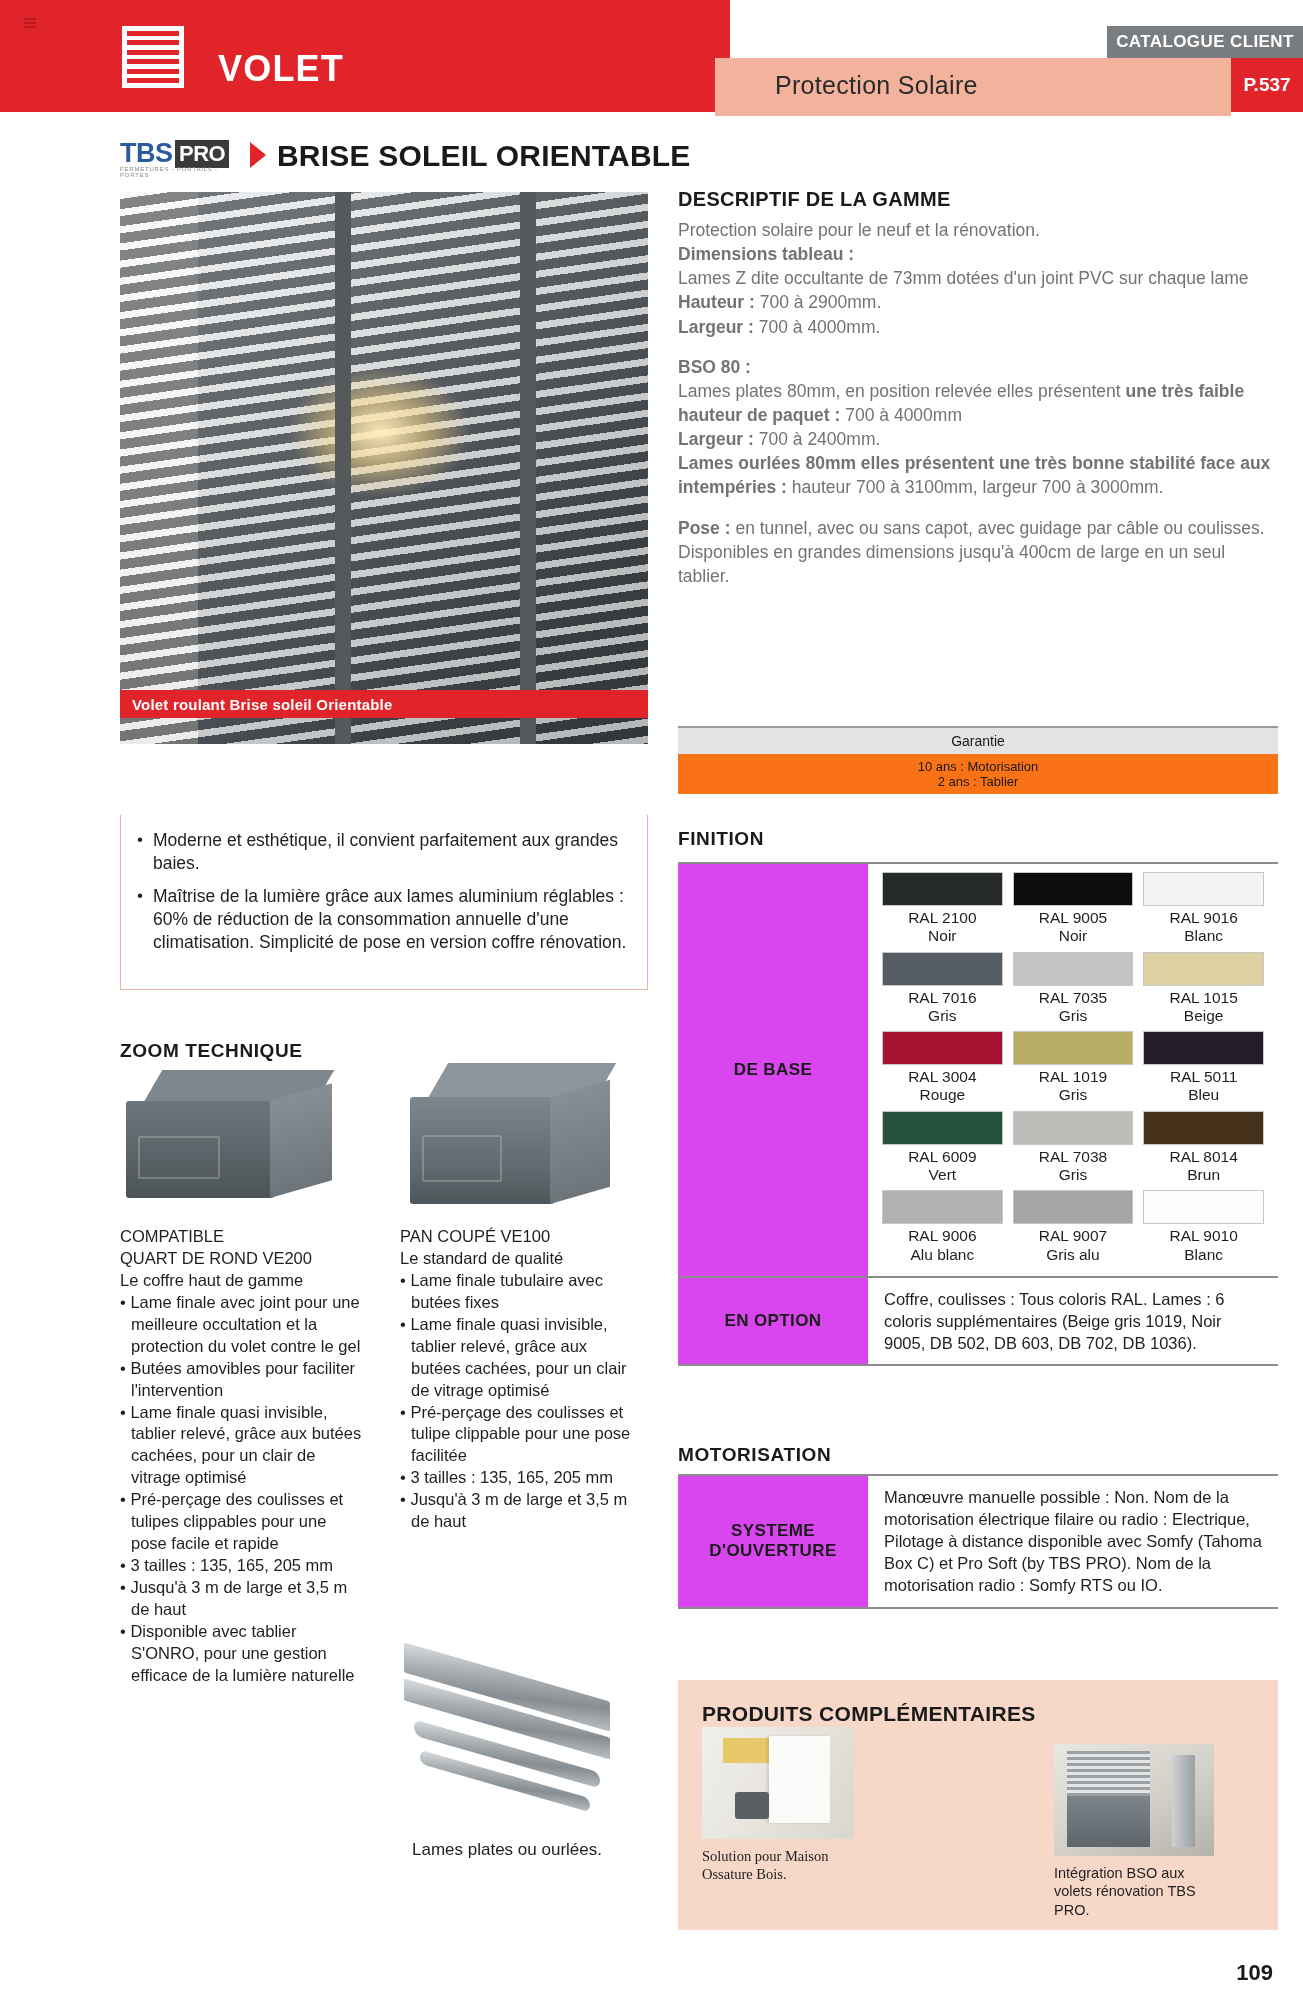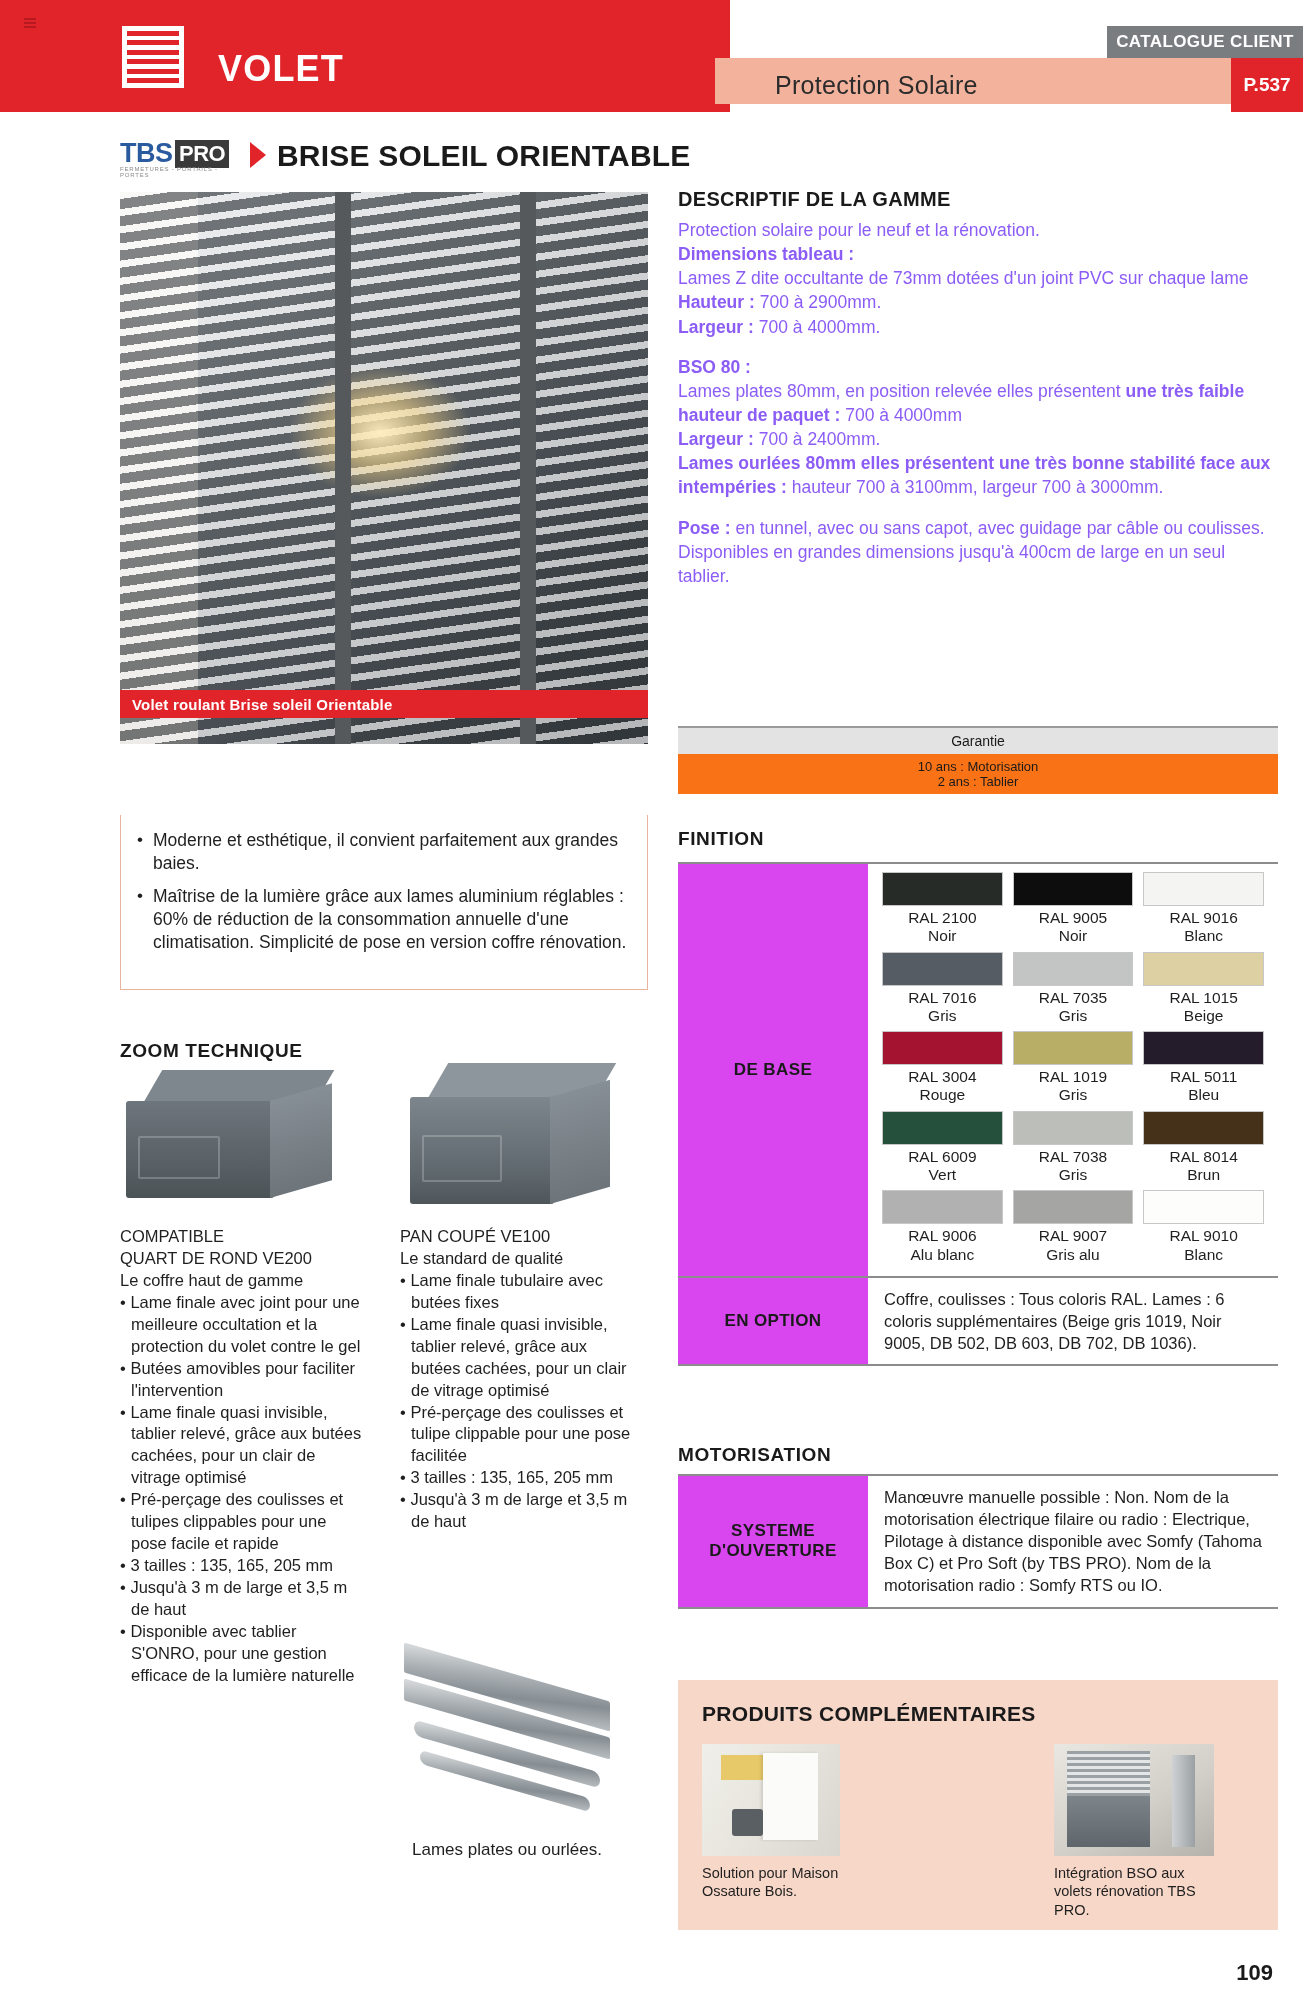--- a/index.html
+++ b/index.html
@@ -9,21 +9,21 @@
     font-family: "Liberation Sans", sans-serif;
     color: #1a1a1a;
     overflow: hidden;
   }
   .page { position: relative; width: 1303px; height: 2000px; }
 
   
   .header { position: absolute; left: 0; top: 0; width: 1303px; height: 112px; }
   .header-red { position: absolute; left: 0; top: 0; width: 730px; height: 112px; background: #e1232a; }
   .header-white { position: absolute; left: 730px; top: 0; width: 573px; height: 112px; background: #ffffff; }
-  .header-salmon { position: absolute; left: 715px; top: 58px; width: 516px; height: 46px; background: #f2b29c; }
+  .header-salmon { position: absolute; left: 715px; top: 58px; width: 516px; height: 58px; background: #f2b29c; }
   .header-page { position: absolute; left: 1231px; top: 58px; width: 72px; height: 54px; background: #e1232a; }
   .header-catalogue {
     position: absolute; left: 1107px; top: 26px; width: 196px; height: 32px;
     background: #7a7d80; color: #ffffff;
     font-size: 17px; font-weight: bold; letter-spacing: .4px;
     display: flex; align-items: center; justify-content: center;
   }
   .proto-label {
     position: absolute; left: 0; top: 0; height: 54px;
     display: flex; align-items: center; padding-left: 60px;
@@ -141,21 +141,21 @@
     position: absolute; left: 412px; top: 1840px; font-size: 17px; color: #1f1f1f;
   }
 
   
   .desc-title {
     position: absolute; left: 678px; top: 188px;
     font-size: 20px; font-weight: bold; letter-spacing: .3px; color: #1a1a1a;
   }
   .desc-body {
     position: absolute; left: 678px; top: 218px; width: 600px;
-    font-size: 17.5px; line-height: 1.38; color: #8b5cf6;
+    font-size: 17.5px; line-height: 1.38; color: #737373;
   }
   .desc-body b { font-weight: bold; }
   .desc-body .gap { height: 16px; }
 
   .garantie-box {
     position: absolute; left: 678px; top: 726px; width: 600px; height: 66px;
     border-top: 2px solid #9a9a9a; border-bottom: 2px solid #9a9a9a;
     background: #ececec;
   }
   .garantie-head {
@@ -486,21 +486,21 @@
       </div>
       <div class="fin-content" style="padding:0">
         <div class="fin-text">Manœuvre manuelle possible : Non. Nom de la motorisation électrique filaire ou radio : Electrique, Pilotage à distance disponible avec Somfy (Tahoma Box C) et Pro Soft (by TBS PRO). Nom de la motorisation radio : Somfy RTS ou IO.</div>
       </div>
     </div>
   </div>
 
   <div class="prod-comp">
     <div class="prod-comp-title">PRODUITS COMPLÉMENTAIRES</div>
 
-    <div class="pc-item" style="left:24px; top:64px; width:138px;">
+    <div class="pc-item" style="left:24px; top:47px; width:152px;font-family:Liberation Serif, serif;">
       <div class="pc-thumb" style="height:112px">
         <div class="thumb1">
           <div class="yel"></div>
           <div class="panel"></div>
           <div class="motor"></div>
         </div>
       </div>
       <div class="pc-cap">Solution pour Maison Ossature Bois.</div>
     </div>
 

